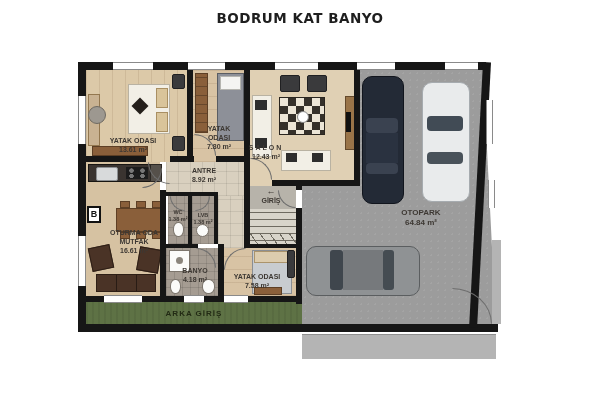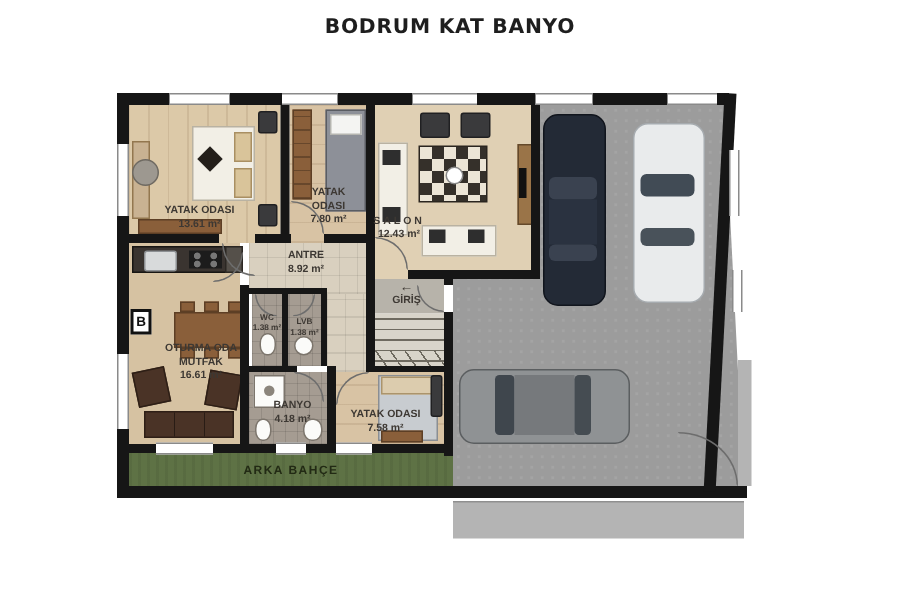--- a/index.html
+++ b/index.html
@@ -51,21 +51,21 @@
   <div class="abs tile" style="left:218px;top:196px;width:26px;height:52px;"></div>
   <div class="abs wood" style="left:86px;top:162px;width:74px;height:134px;background:#d6c2a2;"></div>
   <div class="abs wet" style="left:168px;top:196px;width:20px;height:48px;"></div>
   <div class="abs wet" style="left:192px;top:196px;width:22px;height:48px;"></div>
   <div class="abs wet" style="left:166px;top:248px;width:52px;height:48px;"></div>
   <div class="abs wood2" style="left:224px;top:248px;width:72px;height:48px;"></div>
   <div class="abs" style="left:250px;top:186px;width:46px;height:23px;background:#b7b3aa;"></div>
   <div class="abs stairs" style="left:250px;top:209px;width:46px;height:39px;"></div>
   <div class="abs stairsDiag" style="left:250px;top:234px;width:46px;height:14px;"></div>
   <div class="abs" style="left:86px;top:302px;width:216px;height:22px;background:#5e7245;background-image:repeating-linear-gradient(90deg,rgba(0,0,0,.06) 0 2px,transparent 2px 6px);display:flex;align-items:center;justify-content:center;">
-    <span style="font-size:8px;font-weight:bold;color:#222a14;letter-spacing:1px;">ARKA BAHÇE</span>
+    <span style="font-size:8px;font-weight:bold;color:#222a14;letter-spacing:1px;">ARKA GİRİŞ</span>
   </div>
   <div class="abs" style="left:302px;top:70px;width:194px;height:256px;background:#9c9c9c;background-image:radial-gradient(rgba(255,255,255,.08) 1px,transparent 1px);background-size:7px 7px;clip-path:polygon(56px 0px,181px 0px,194px 256px,0px 256px,0px 115px,56px 115px);"></div>
   <div class="abs" style="left:302px;top:334px;width:194px;height:24px;background:#b4b4b4;border-top:1px solid #8f8f8f;"></div>
   <div class="abs" style="left:492px;top:240px;width:9px;height:84px;background:#b4b4b4;z-index:1;"></div>
 
   <div class="abs whitef furn" style="left:128px;top:84px;width:42px;height:50px;"></div>
   <div class="abs furn" style="left:156px;top:88px;width:10px;height:18px;background:#d9c49a;border:1px solid #a98f62;"></div>
   <div class="abs furn" style="left:156px;top:112px;width:10px;height:18px;background:#d9c49a;border:1px solid #a98f62;"></div>
   <div class="abs furn" style="left:134px;top:100px;width:12px;height:12px;background:#241f1a;transform:rotate(45deg);"></div>
   <div class="abs darkf furn" style="left:172px;top:74px;width:13px;height:15px;"></div>
@@ -213,13 +213,17 @@
     <div class="area">16.61 m²</div>
   </div>
   <div class="abs lbl" style="left:172px;top:266px;width:46px;">
     <div>BANYO</div>
     <div class="area">4.18 m²</div>
   </div>
   <div class="abs lbl" style="left:226px;top:272px;width:62px;">
     <div>YATAK ODASI</div>
     <div class="area">7.58 m²</div>
   </div>
+  <div class="abs lbl" style="left:386px;top:208px;width:70px;font-size:8px;">
+    <div>OTOPARK</div>
+    <div class="area">64.84 m²</div>
+  </div>
 </div>
 
 </body></html>

